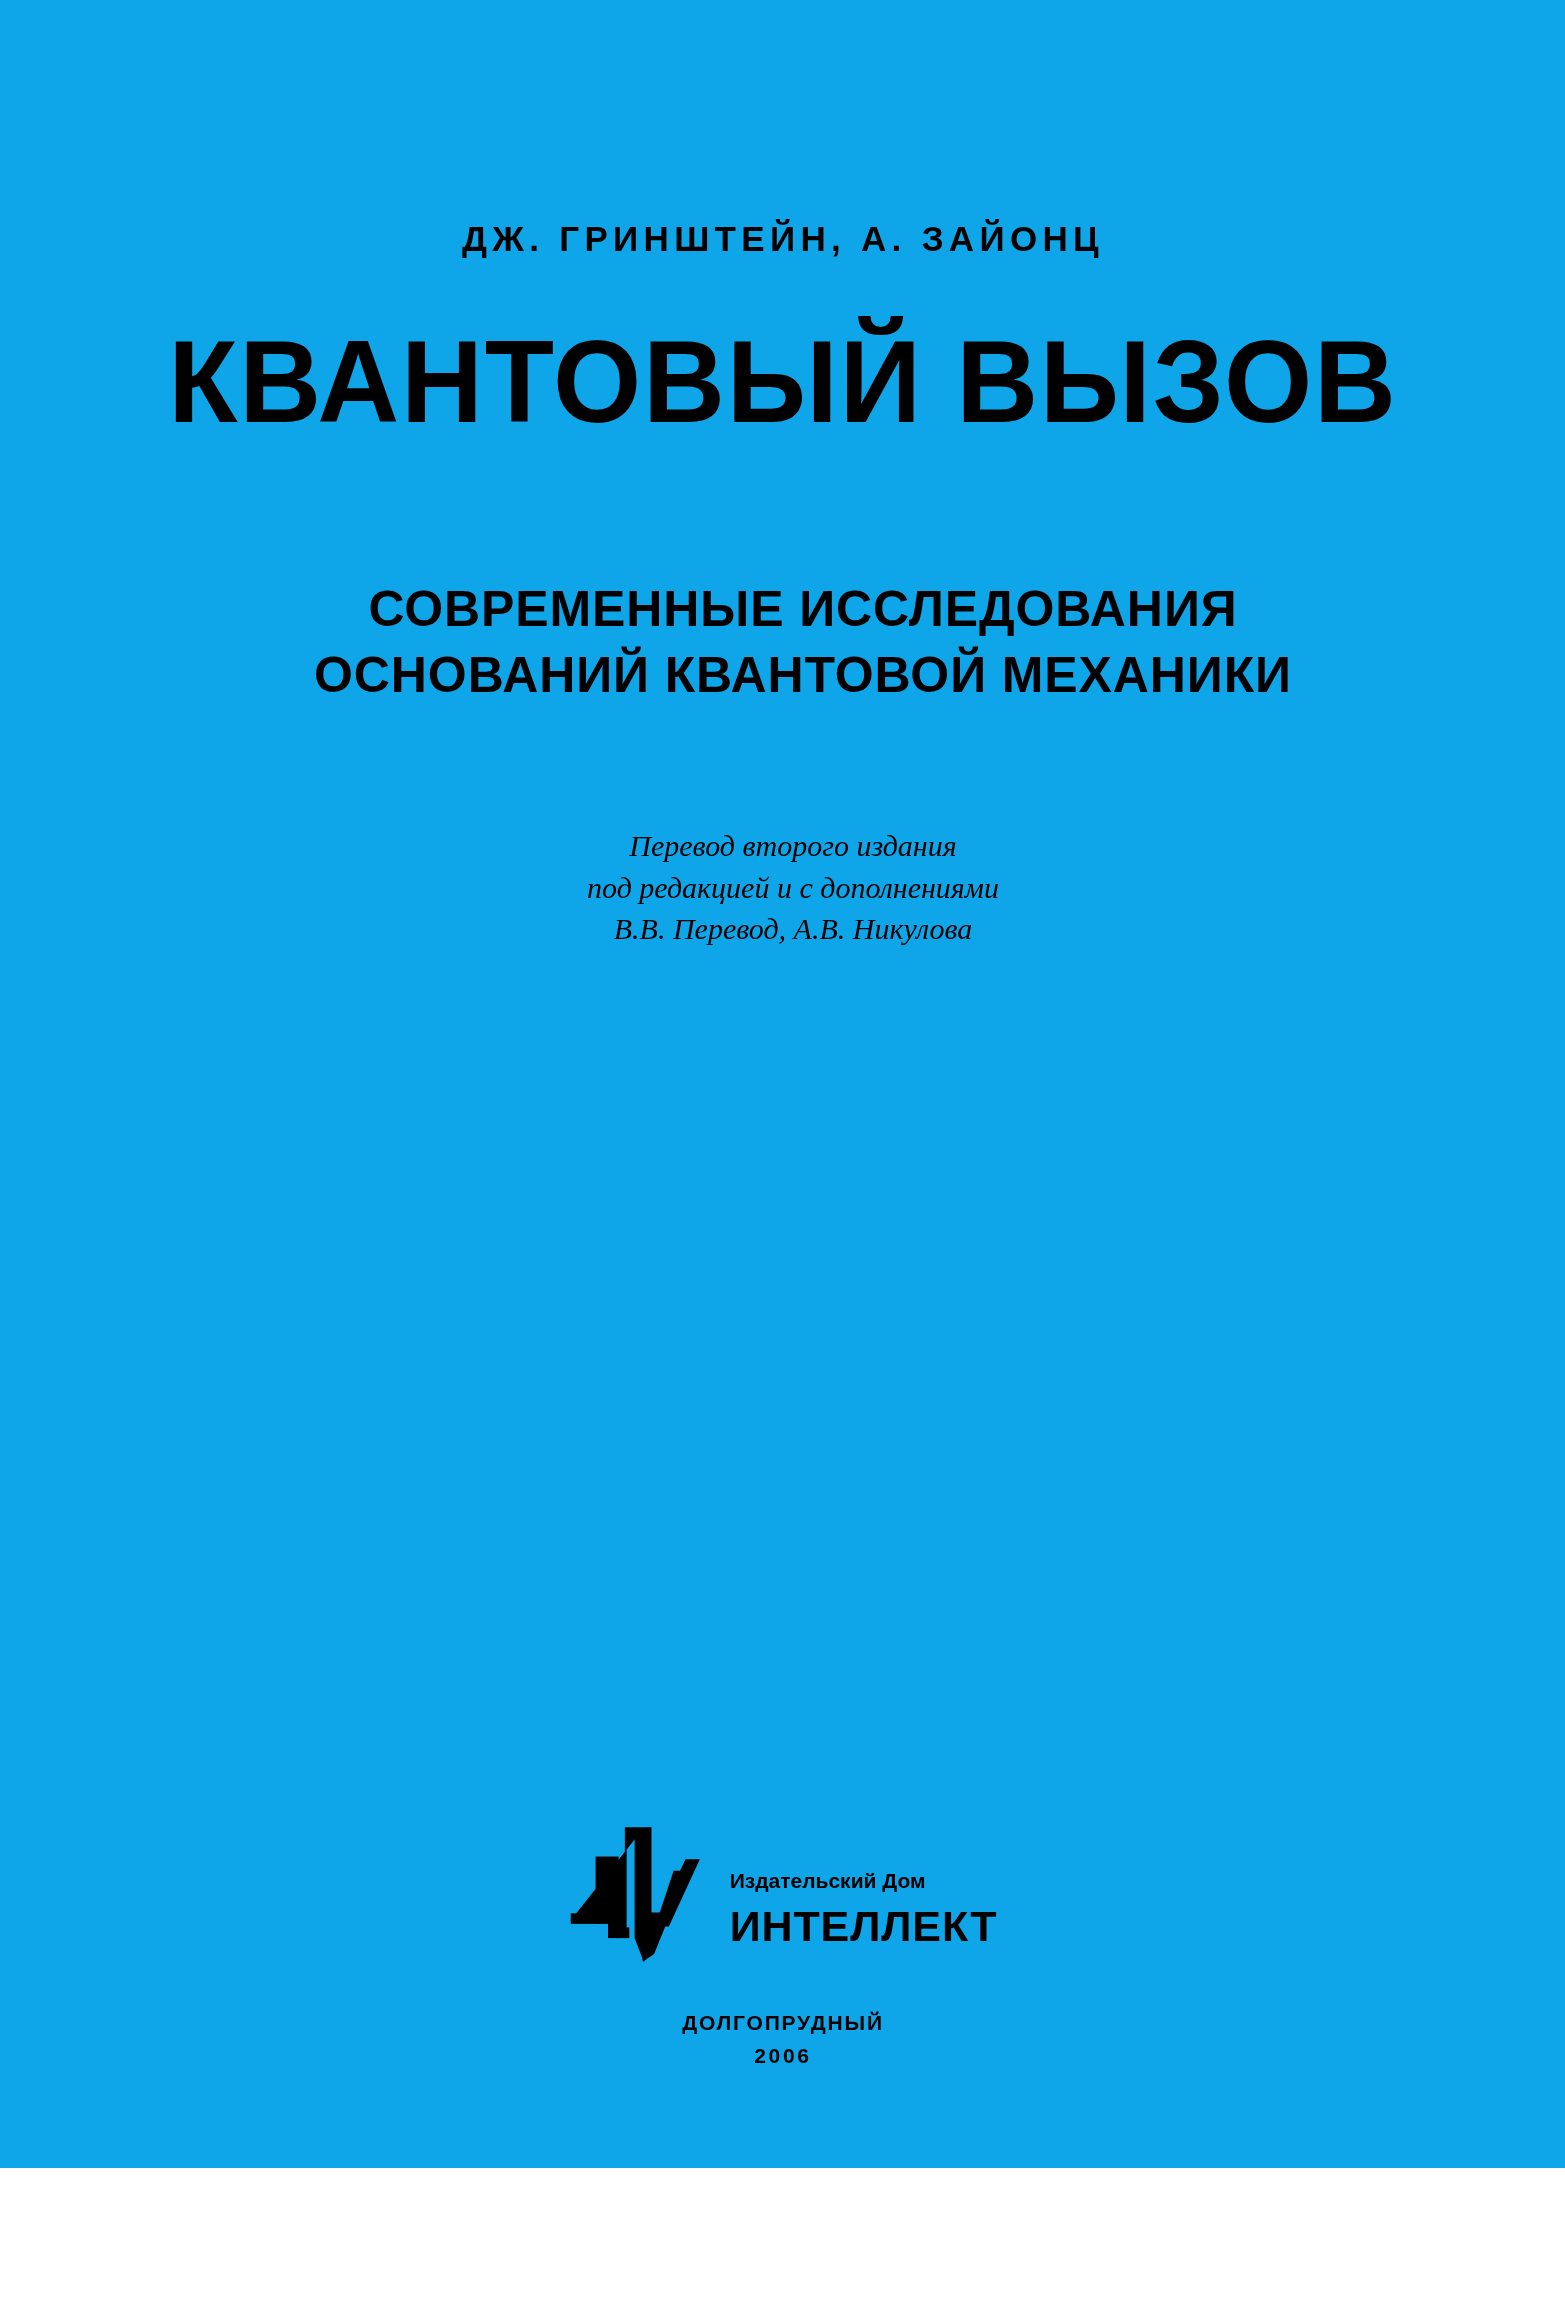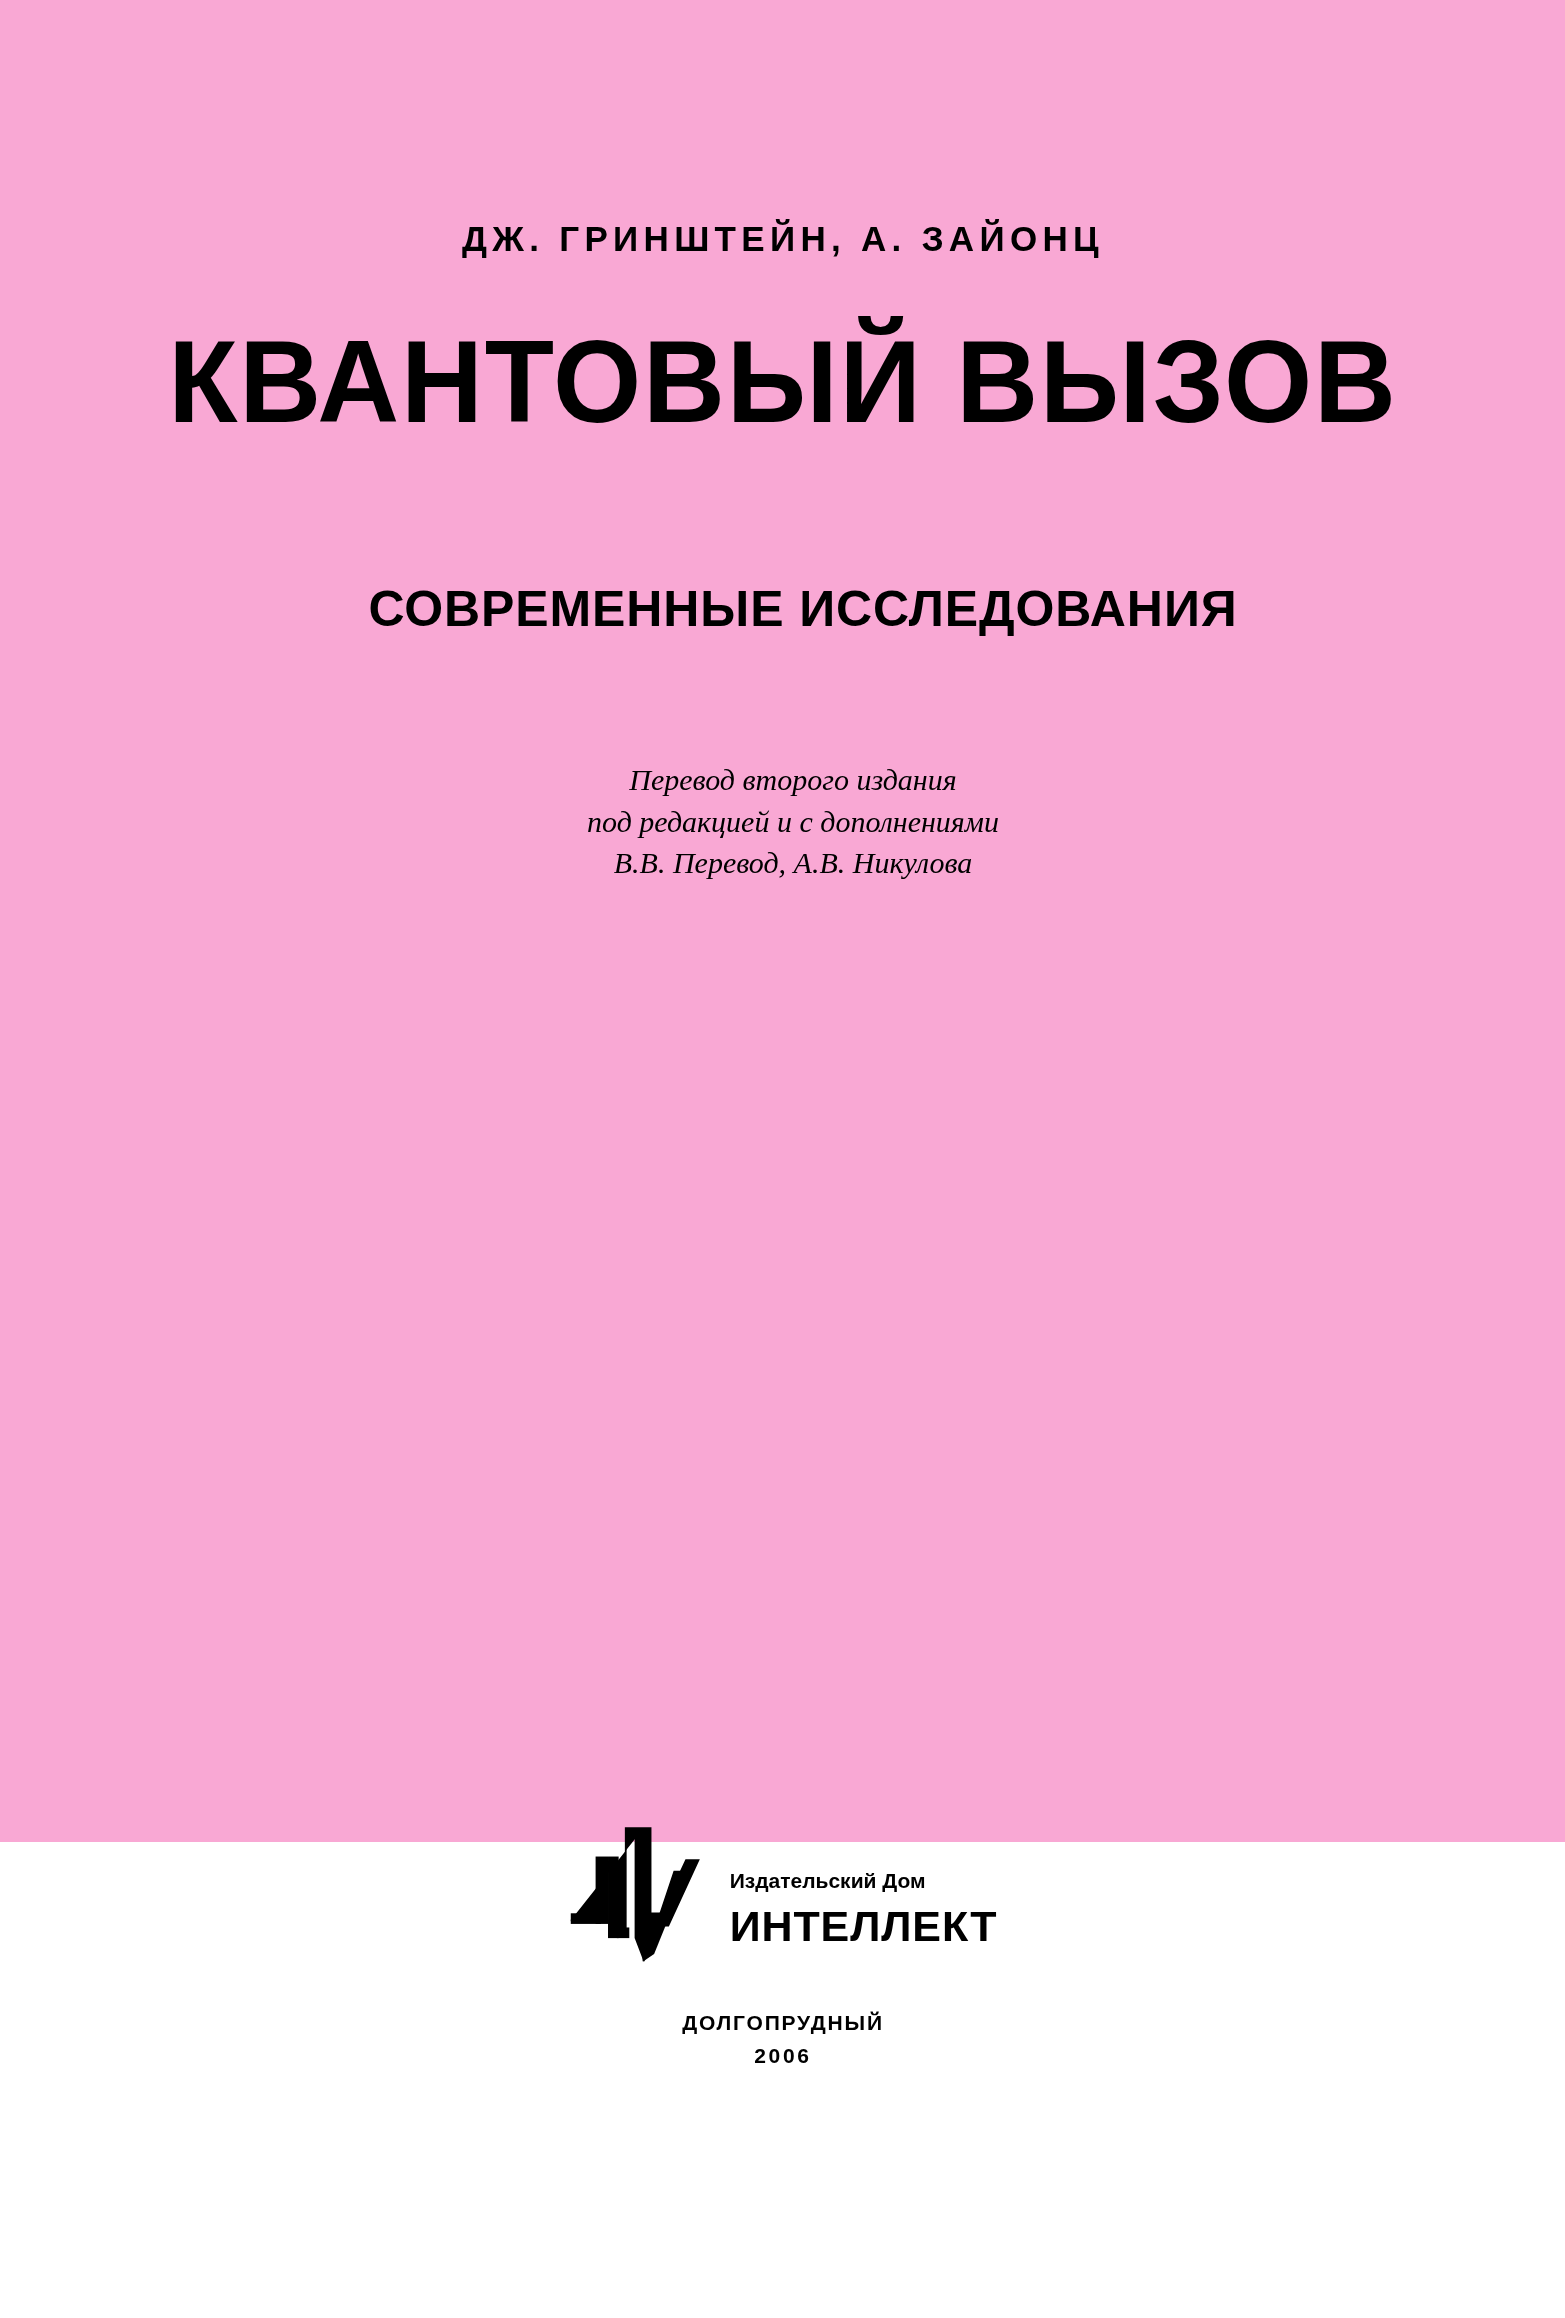--- a/index.html
+++ b/index.html
@@ -10,22 +10,22 @@
   body {
     width: 1566px;
     height: 2319px;
     font-family: "Liberation Sans", sans-serif;
     color: #000000;
     overflow: hidden;
   }
   .page {
     position: relative;
     width: 1566px;
-    height: 1842px;
-    background: #f9a8d4;
+    height: 2168px;
+    background: #0ea5e9;
     box-sizing: border-box;
   }
   .content {
     position: absolute;
     left: 0;
     right: 0;
     top: 0;
     text-align: center;
   }
 
@@ -142,20 +142,21 @@
 <div class="page">
 
   <div class="content">
 
     <div class="authors">ДЖ. ГРИНШТЕЙН, А. ЗАЙОНЦ</div>
 
     <div class="main-title">КВАНТОВЫЙ ВЫЗОВ</div>
 
     <div class="subtitle">
       <span class="line">СОВРЕМЕННЫЕ ИССЛЕДОВАНИЯ</span>
+      <span class="line">ОСНОВАНИЙ КВАНТОВОЙ МЕХАНИКИ</span>
     </div>
 
     <div class="edition-note">
       <span class="line">Перевод второго издания</span>
       <span class="line">под редакцией и с дополнениями</span>
       <span class="line">В.В. Перевод, А.В. Никулова</span>
     </div>
 
   </div>
 

